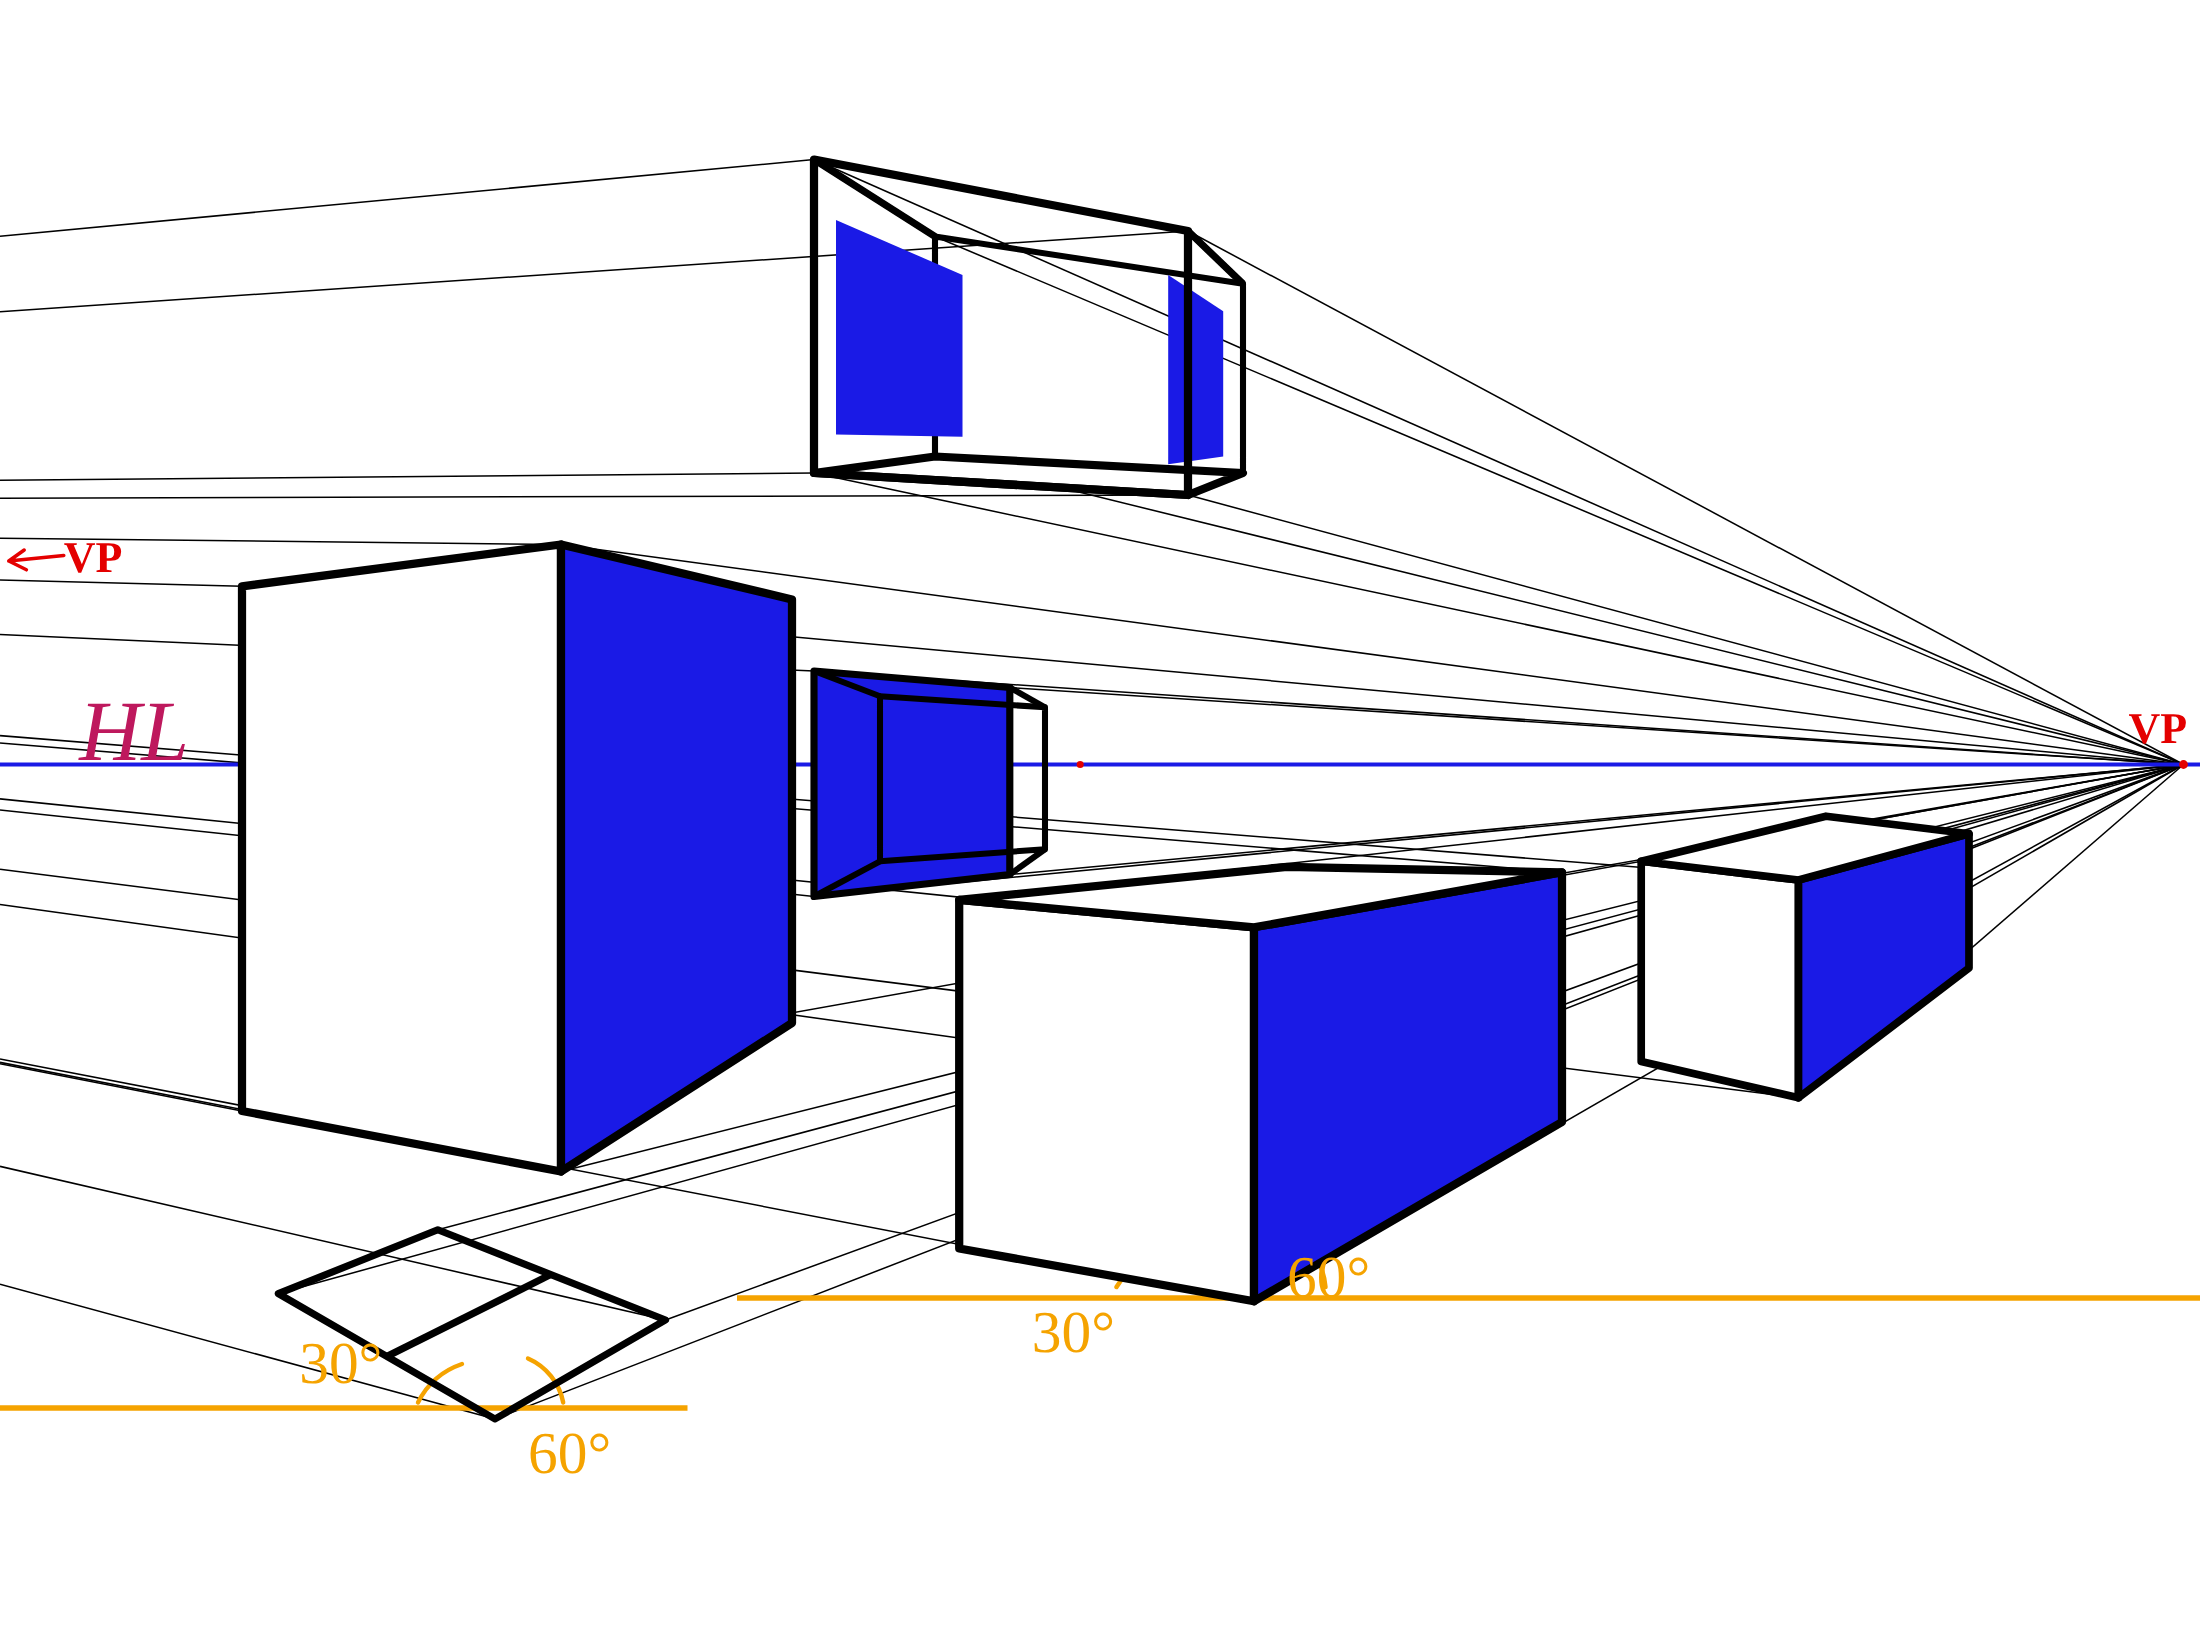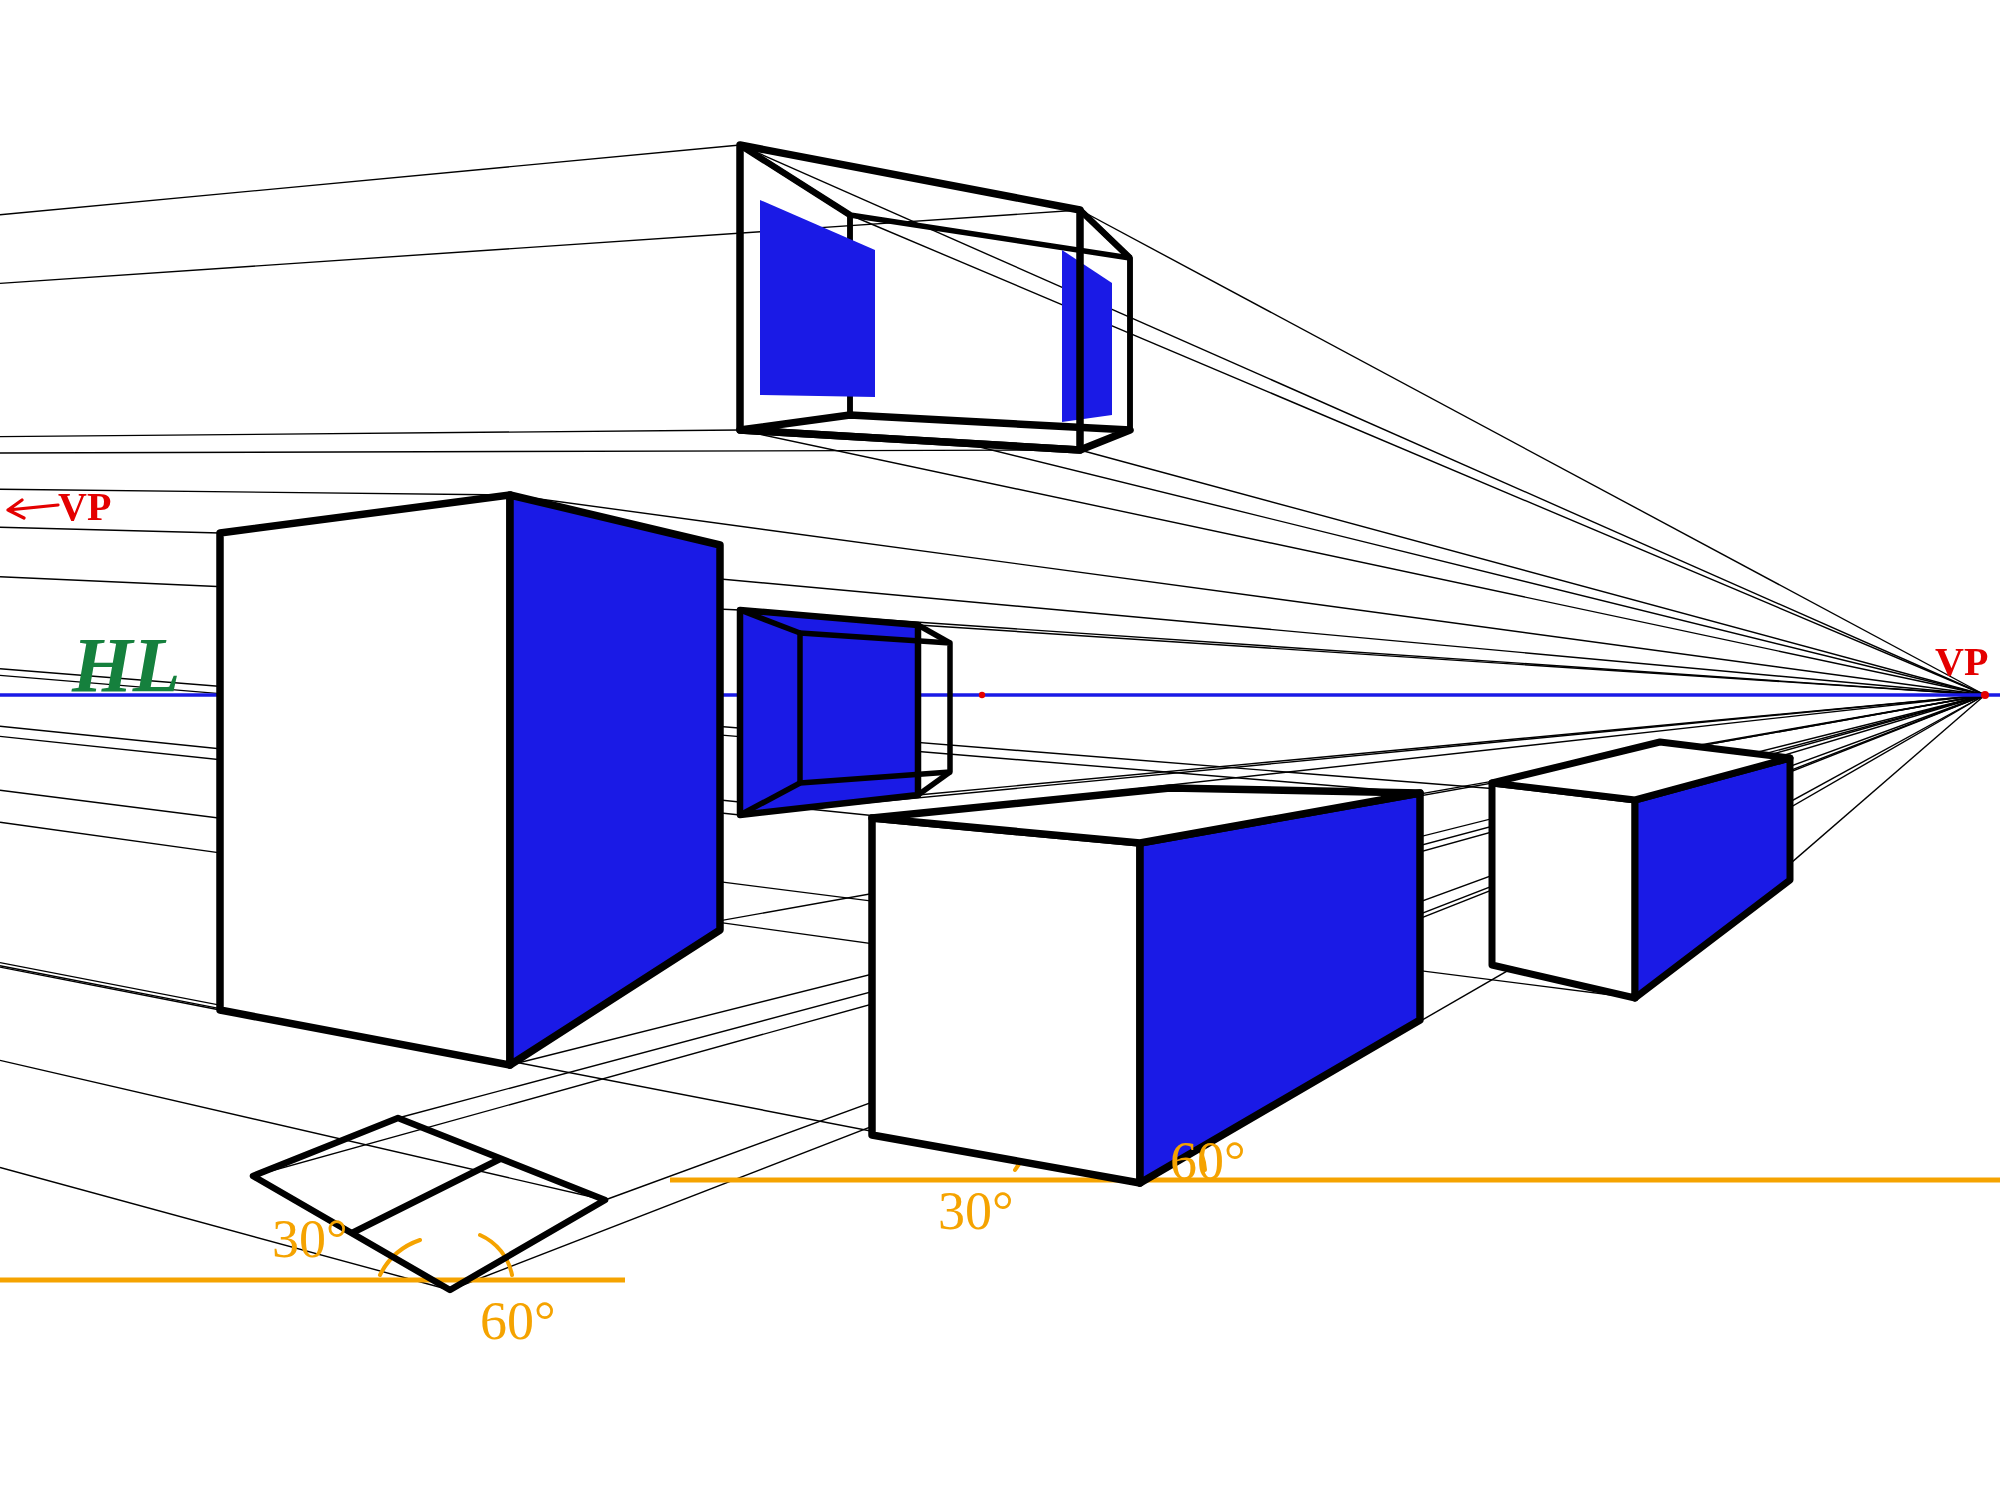--- a/index.html
+++ b/index.html
@@ -96,21 +96,21 @@
     <polygon points="872,818 1140,843 1140,1183 872,1135" fill="#ffffff" stroke="#000000" stroke-width="7.5" stroke-linejoin="round"></polygon>
     <polygon points="1140,843 1420,793 1420,1020 1140,1183" fill="#1a1ae6" stroke="#000000" stroke-width="7.5" stroke-linejoin="round"></polygon>
     <polygon points="872,818 1140,843 1420,793 1170,788" fill="#ffffff" stroke="#000000" stroke-width="7.5" stroke-linejoin="round"></polygon>
     <polygon points="1492,783 1635,800 1635,998 1492,965" fill="#ffffff" stroke="#000000" stroke-width="7" stroke-linejoin="round"></polygon>
     <polygon points="1635,800 1790,758 1790,880 1635,998" fill="#1a1ae6" stroke="#000000" stroke-width="7" stroke-linejoin="round"></polygon>
     <polygon points="1492,783 1635,800 1790,758 1660,742" fill="#ffffff" stroke="#000000" stroke-width="7" stroke-linejoin="round"></polygon>
     <polygon points="450,1290 605,1200 398,1118 253,1176" fill="none" stroke="#000000" stroke-width="6.5" stroke-linejoin="round"></polygon>
     <line x1="352" y1="1233" x2="500" y2="1159" stroke="#000000" stroke-width="6.5"></line>
   </svg>
 
-<div class="lbl" style="left:72px; top:620px; color:#15803d; font-size:78px; font-style:italic; font-weight:700;">HL</div>
+<div class="lbl" style="left:72px; top:620px; color:#be185d; font-size:78px; font-style:italic; font-weight:400;">HL</div>
 
 <div class="lbl" style="left:58px; top:483px; color:#e40000; font-size:40px; font-weight:600;">VP</div>
 
 <div class="lbl" style="left:1935px; top:638px; color:#e40000; font-size:40px; font-weight:600;">VP</div>
 
 <div class="lbl" style="left:272px; top:1208px; color:#f5a300; font-size:54px;">30°</div>
 
 <div class="lbl" style="left:480px; top:1290px; color:#f5a300; font-size:54px;">60°</div>
 
 <div class="lbl" style="left:938px; top:1180px; color:#f5a300; font-size:54px;">30°</div>

